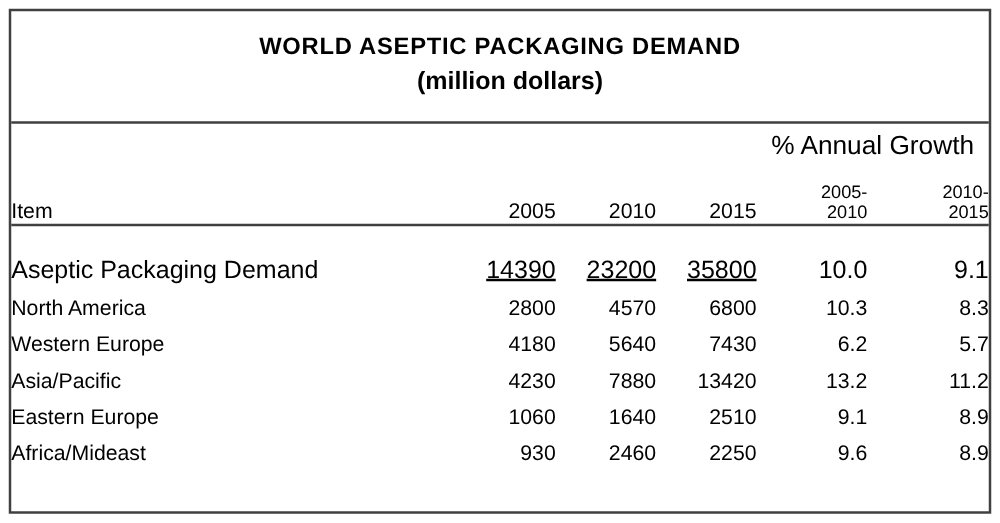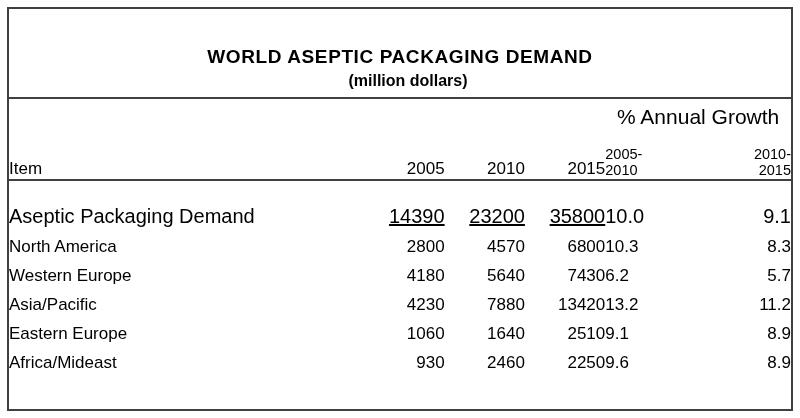--- a/index.html
+++ b/index.html
@@ -24,30 +24,30 @@
     left: 7px;
     top: 7px;
     width: 786px;
     height: 404px;
     box-sizing: border-box;
     border: 2px solid #404040;
     background: #ffffff;
   }
   .title-block {
     text-align: center;
-    padding-top: 36px;
+    padding-top: 17px;
   }
   .title-main {
     font-size: 19px;
     font-weight: bold;
     letter-spacing: 0.6px;
     line-height: 1.25;
   }
   .title-sub {
-    font-size: 16px;
+    font-size: 20px;
     font-weight: bold;
     line-height: 1.3;
     padding-top: 2px;
     margin-left: 16px;
   }
   .rule {
     position: absolute;
     left: 0;
     width: 100%;
     height: 0;
@@ -64,21 +64,21 @@
     border-collapse: collapse;
     font-size: 16.5px;
   }
   table.data th, table.data td {
     padding: 0;
     vertical-align: bottom;
     font-weight: normal;
   }
   .col-item   { width: 392px; text-align: left; padding-left: 12px; }
   .col-num    { width: 84px;  text-align: right; }
-  .col-g1     { width: 96px;  text-align: left; }
+  .col-g1     { width: 96px;  text-align: right; }
   .col-g2     { width: 106px; text-align: right; padding-right: 14px; }
 
   .growth-head {
     font-size: 21px;
     text-align: center;
     height: 28px;
     vertical-align: bottom;
   }
   .head-year {
     font-size: 17px;

